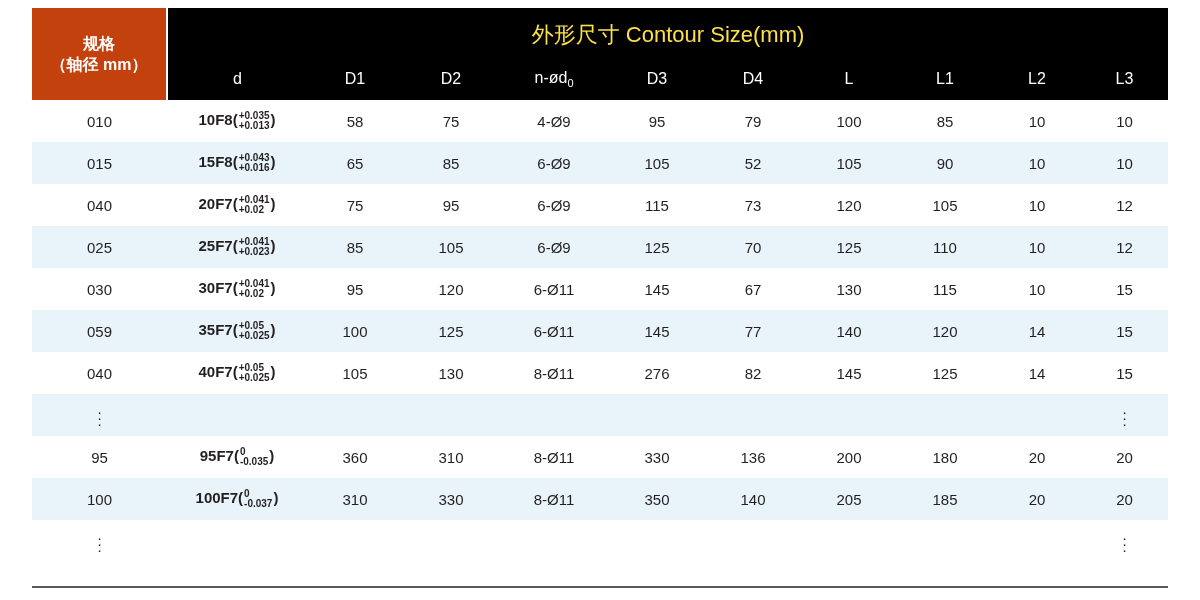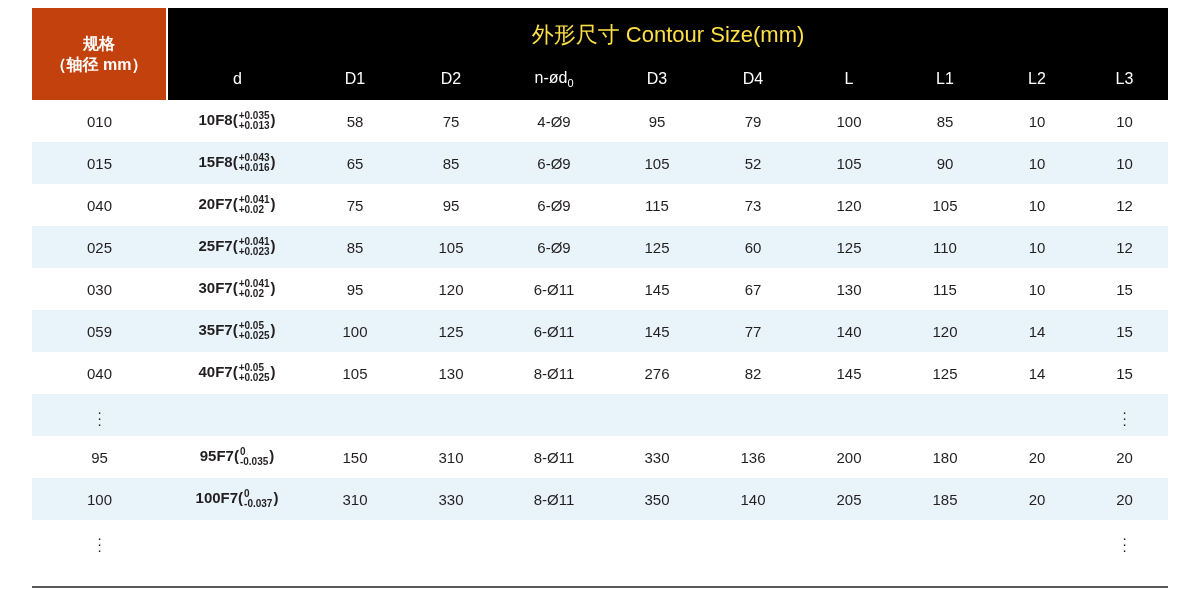--- a/index.html
+++ b/index.html
@@ -191,21 +191,21 @@
           <td class="cell">10</td>
           <td class="cell">12</td>
         </tr>
         <tr class="alt">
           <td class="cell first">025</td>
           <td class="cell"><span class="dval"><span>25F7(</span><span class="tol"><span class="up">+0.041</span><span class="lo">+0.023</span></span><span>)</span></span></td>
           <td class="cell">85</td>
           <td class="cell">105</td>
           <td class="cell">6-Ø9</td>
           <td class="cell">125</td>
-          <td class="cell">60</td>
+          <td class="cell">70</td>
           <td class="cell">125</td>
           <td class="cell">110</td>
           <td class="cell">10</td>
           <td class="cell">12</td>
         </tr>
         <tr class="plain">
           <td class="cell first">030</td>
           <td class="cell"><span class="dval"><span>30F7(</span><span class="tol"><span class="up">+0.041</span><span class="lo">+0.02</span></span><span>)</span></span></td>
           <td class="cell">95</td>
           <td class="cell">120</td>
@@ -264,21 +264,21 @@
             <div class="dots">
               <span>.</span>
               <span>.</span>
               <span>.</span>
             </div>
           </td>
         </tr>
         <tr class="plain">
           <td class="cell first">95</td>
           <td class="cell"><span class="dval"><span>95F7(</span><span class="tol"><span class="up">0</span><span class="lo">-0.035</span></span><span>)</span></span></td>
-          <td class="cell">150</td>
+          <td class="cell">360</td>
           <td class="cell">310</td>
           <td class="cell">8-Ø11</td>
           <td class="cell">330</td>
           <td class="cell">136</td>
           <td class="cell">200</td>
           <td class="cell">180</td>
           <td class="cell">20</td>
           <td class="cell">20</td>
         </tr>
         <tr class="alt">

